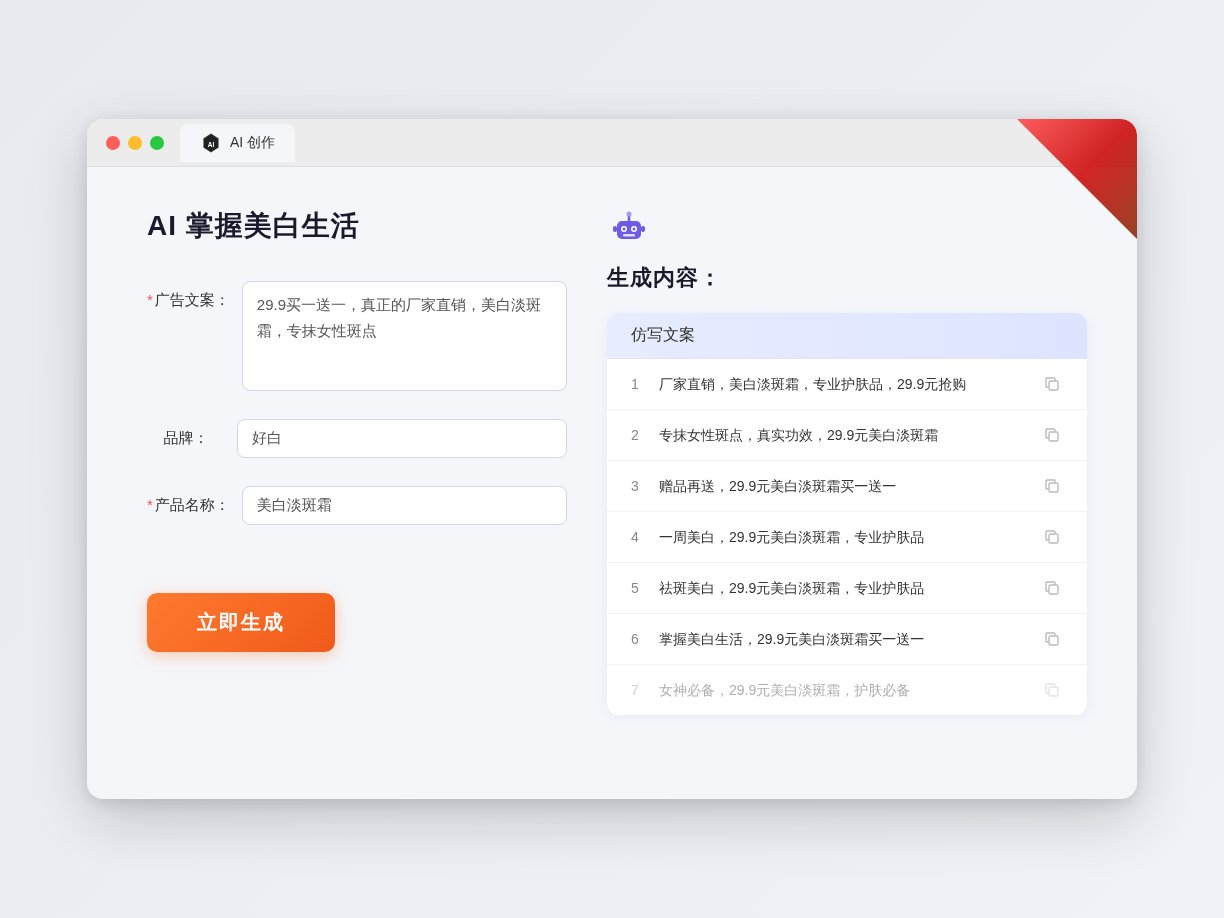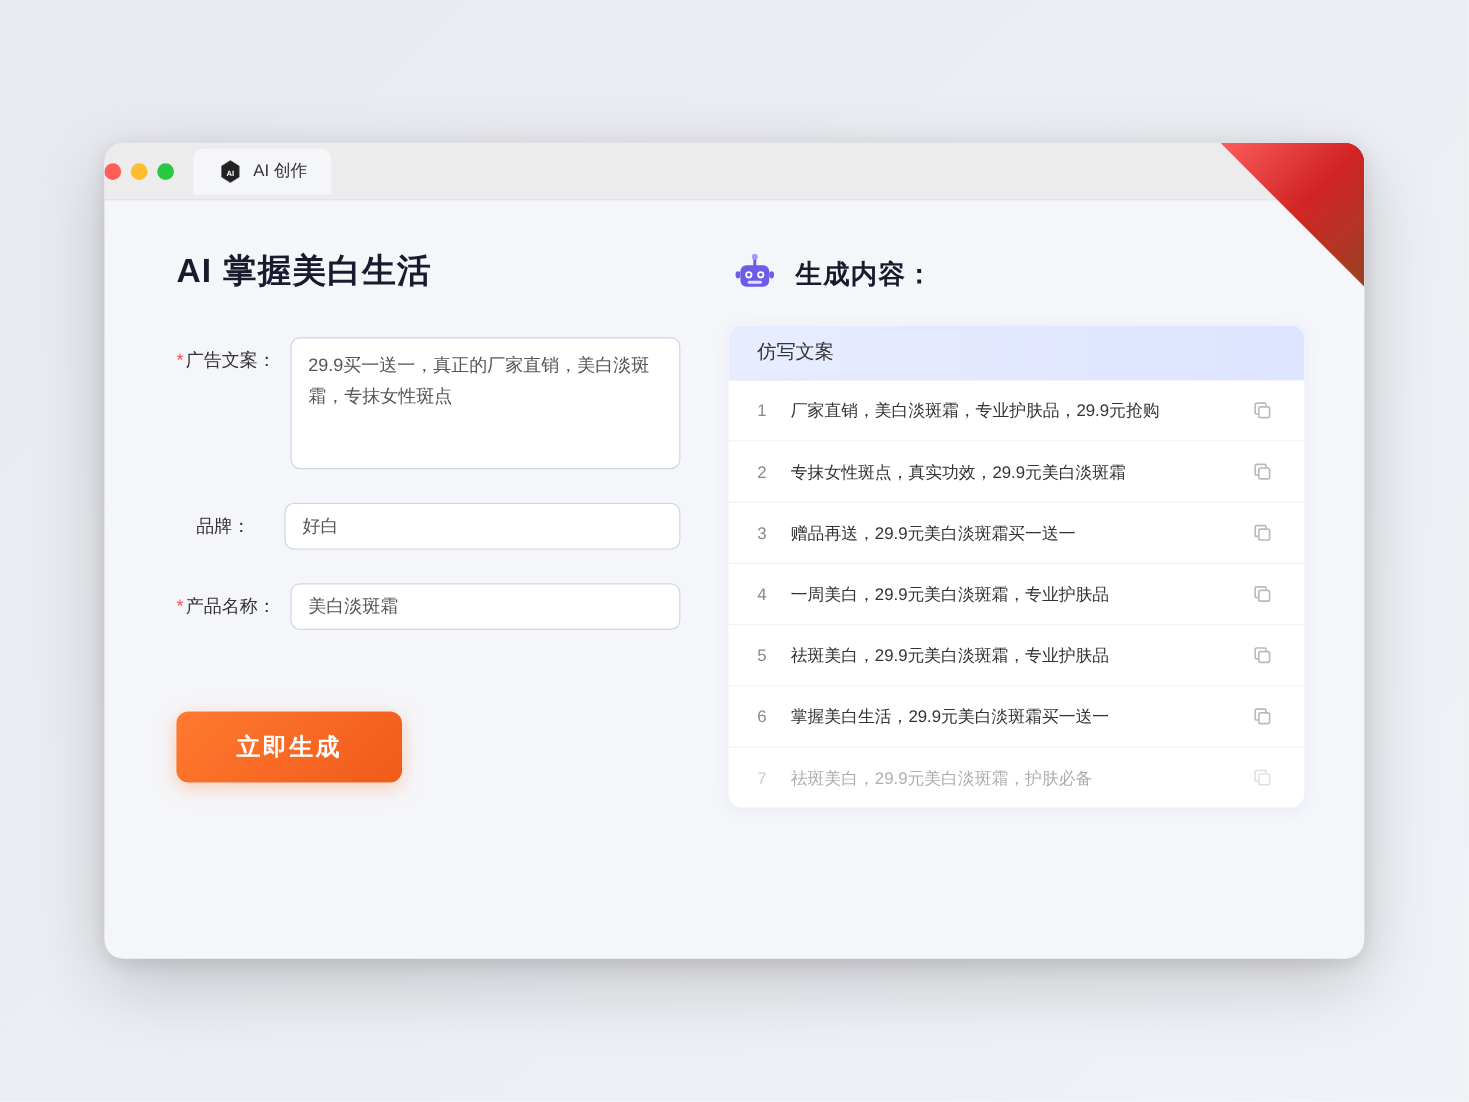--- a/index.html
+++ b/index.html
@@ -22,21 +22,21 @@
       box-shadow: 0 20px 60px rgba(0,0,0,0.18), 0 4px 16px rgba(0,0,0,0.10);
       overflow: hidden;
       position: relative;
     }
 
     .browser-titlebar {
       background: #ececec;
       height: 48px;
       display: flex;
       align-items: center;
-      padding: 0 0;
+      padding: 0 19px;
       border-bottom: 1px solid #ddd;
       border-radius: 16px 16px 0 0;
     }
 
     .traffic-lights {
       display: flex;
       gap: 8px;
       margin-right: 16px;
     }
 
@@ -142,23 +142,23 @@
     }
 
     
     .right-panel {
       flex: 1;
       min-width: 0;
     }
 
     .right-header {
       display: flex;
-      align-items: center;
       gap: 12px;
       margin-bottom: 20px;
+      flex-direction: column;
     }
 
     .robot-icon-wrapper {
       width: 44px;
       height: 44px;
       display: flex;
       align-items: center;
       justify-content: center;
     }
 
@@ -376,21 +376,21 @@
               <span class="result-text">掌握美白生活，29.9元美白淡斑霜买一送一</span>
               <div class="copy-icon">
                 <svg width="16" height="16" viewBox="0 0 16 16" fill="none" xmlns="http://www.w3.org/2000/svg">
       <rect x="5" y="5" width="9" height="9" rx="1.5" stroke="currentColor" stroke-width="1.4"></rect>
       <path d="M4 11H3a1 1 0 01-1-1V3a1 1 0 011-1h7a1 1 0 011 1v1" stroke="currentColor" stroke-width="1.4" stroke-linecap="round"></path>
     </svg>
               </div>
             </div>
             <div class="result-row faded">
               <span class="result-num">7</span>
-              <span class="result-text">祛斑美白，29.9元美白淡斑霜，护肤必备</span>
+              <span class="result-text">女神必备，29.9元美白淡斑霜，护肤必备</span>
               <div class="copy-icon">
                 <svg width="16" height="16" viewBox="0 0 16 16" fill="none" xmlns="http://www.w3.org/2000/svg">
       <rect x="5" y="5" width="9" height="9" rx="1.5" stroke="currentColor" stroke-width="1.4"></rect>
       <path d="M4 11H3a1 1 0 01-1-1V3a1 1 0 011-1h7a1 1 0 011 1v1" stroke="currentColor" stroke-width="1.4" stroke-linecap="round"></path>
     </svg>
               </div>
             </div>
           </div>
       </div>
     </div>

